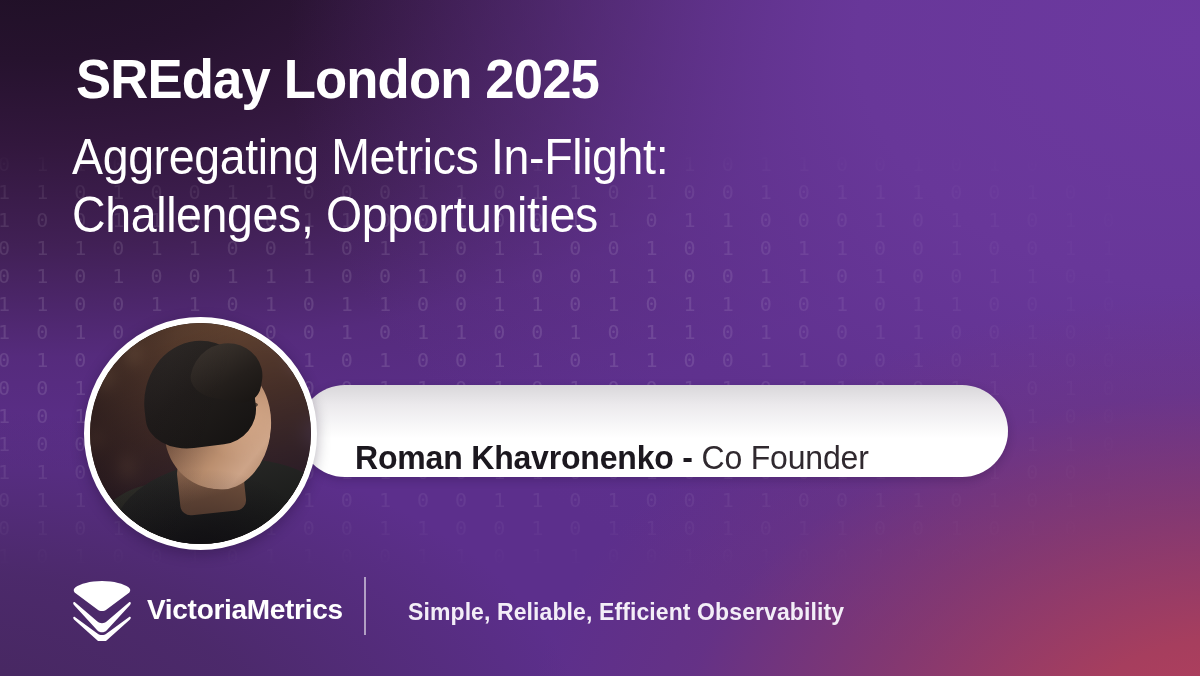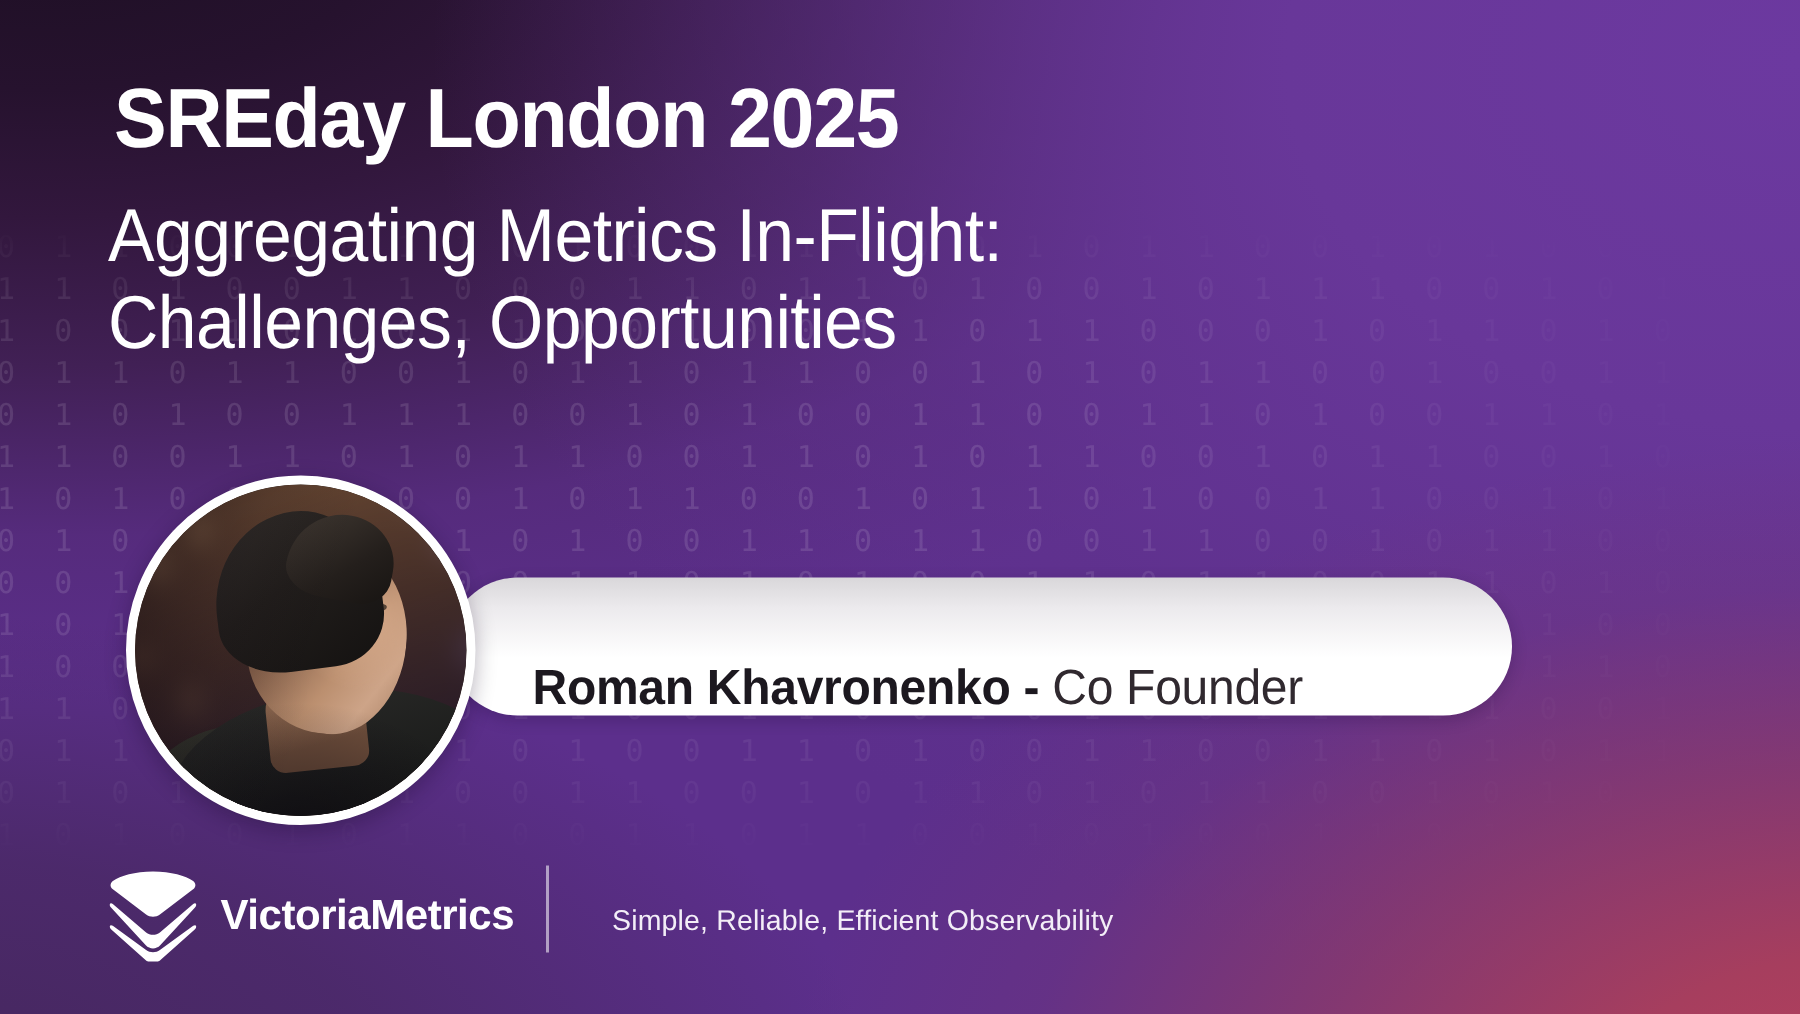--- a/index.html
+++ b/index.html
@@ -282,21 +282,21 @@
     font-size:28px; font-weight:bold; color:#ffffff;
     letter-spacing:-0.3px; white-space:nowrap;
   }
   .divider {
     position:absolute; left:350px; bottom:41px;
     width:2px; height:58px;
     background:rgba(255,255,255,0.55);
   }
   .tagline {
     position:absolute; left:394px; bottom:50px;
-    font-size:19px; font-weight:normal; color:#f3eef7;
+    font-size:23px; font-weight:bold; color:#f3eef7;
     letter-spacing:0.1px; white-space:nowrap;
   }
 </style>
 </head>
 <body>
 
 <div class="card">
 
   <div class="bg-base"></div>
   <div class="bg-dark-corner"></div>

